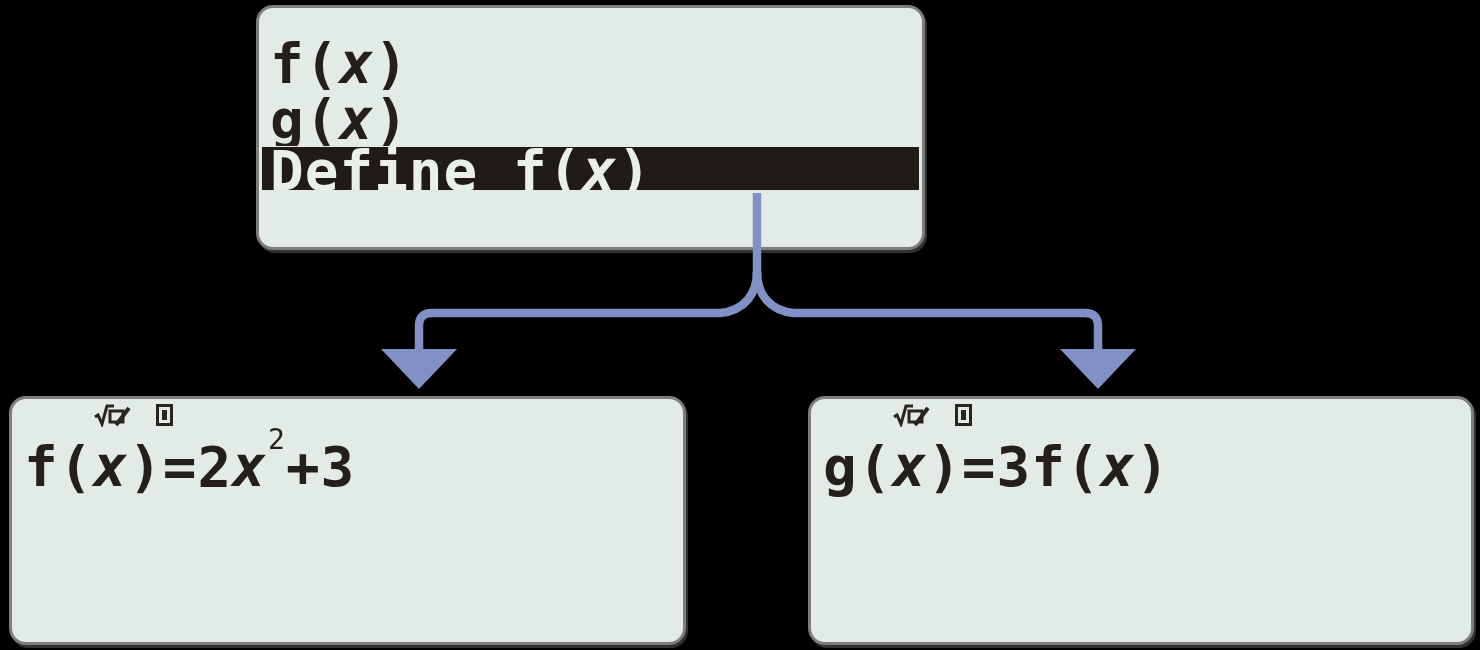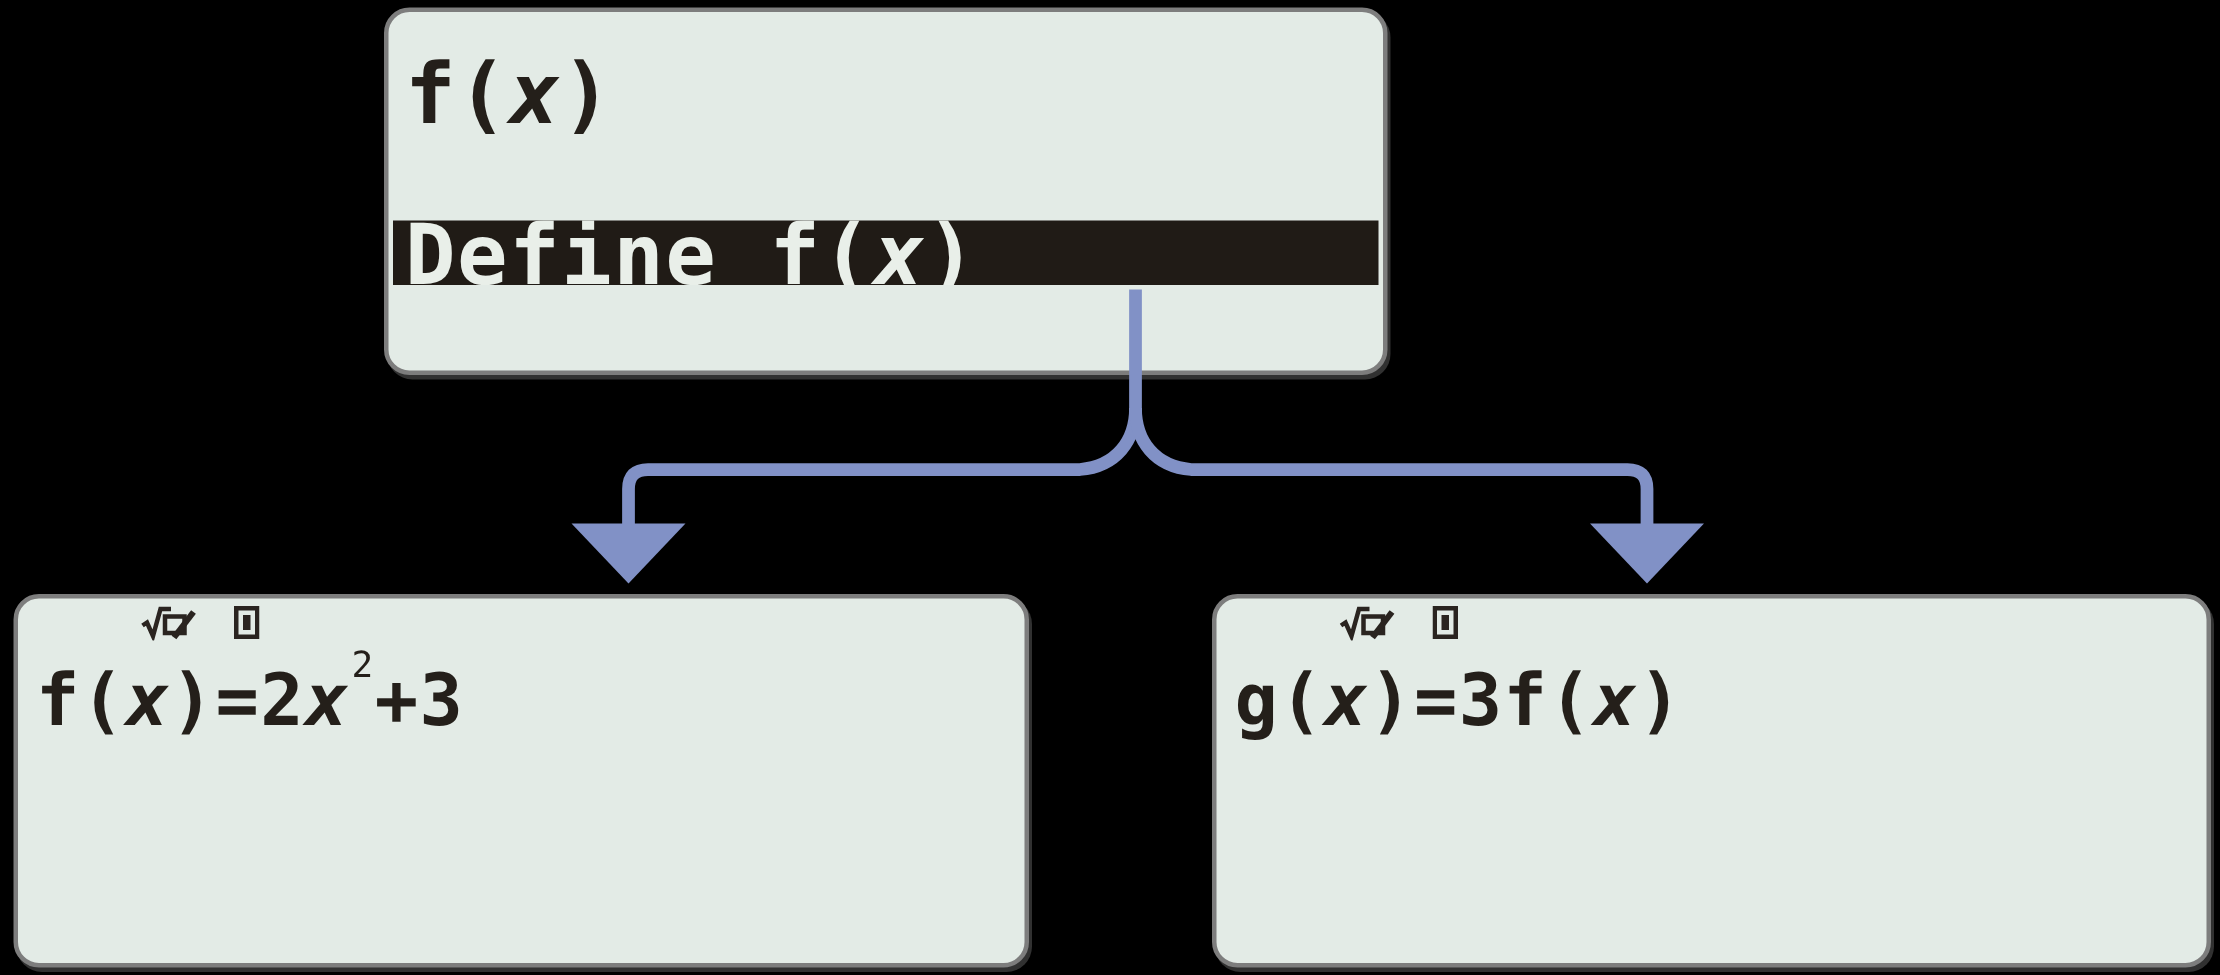--- a/index.html
+++ b/index.html
@@ -42,41 +42,42 @@
 
   .status-row{
     position:absolute;top:4px;left:82px;
     display:flex;align-items:center;gap:16px;
     color:var(--icon,#2a2420);
   }
   .status-row svg{display:block;stroke:var(--icon,#2a2420);color:var(--icon,#2a2420);}
 
   .expression{
     position:absolute;top:38px;left:12px;
-    font-size:48px;font-weight:700;letter-spacing:1px;line-height:60px;
+    font-size:56px;font-weight:700;letter-spacing:1px;line-height:60px;
     color:var(--screen-text,#241f1a);
     white-space:nowrap;
   }
   .expression em,.menu-item em{font-style:italic;}
   .expression sup{
     font-size:0.5em;font-weight:400;letter-spacing:0;
     position:relative;top:-0.62em;line-height:0;margin:0 1px;
   }
 
   .arrows{position:absolute;left:0;top:0;pointer-events:none;}
   .arrows path{stroke:var(--arrow,#8191c6);stroke-width:8.5;fill:none;}
   .arrows polygon{fill:var(--arrow,#8191c6);stroke:none;}
 </style>
 </head>
 <body>
 
 <div class="canvas">
 
   <div class="screen screen-menu">
     <div class="menu-item mi-0">f(<em>x</em>)</div>
+    <div class="menu-item mi-1">g(<em>x</em>)</div>
     <div class="menu-item selected">Define f(<em>x</em>)</div>
   </div>
 
   <svg class="arrows" width="1480" height="650" viewBox="0 0 1480 650">
     <path d="M757,193 L757,276"></path>
     <path d="M757,272 C757,294 744,311 720,313 L432,313 Q419,313 419,326 L419,351"></path>
     <path d="M757,272 C757,294 770,311 794,313 L1085,313 Q1098,313 1098,326 L1098,351"></path>
     <polygon points="381,349 457,349 419,389"></polygon>
     <polygon points="1060,349 1136,349 1098,389"></polygon>
   </svg>

